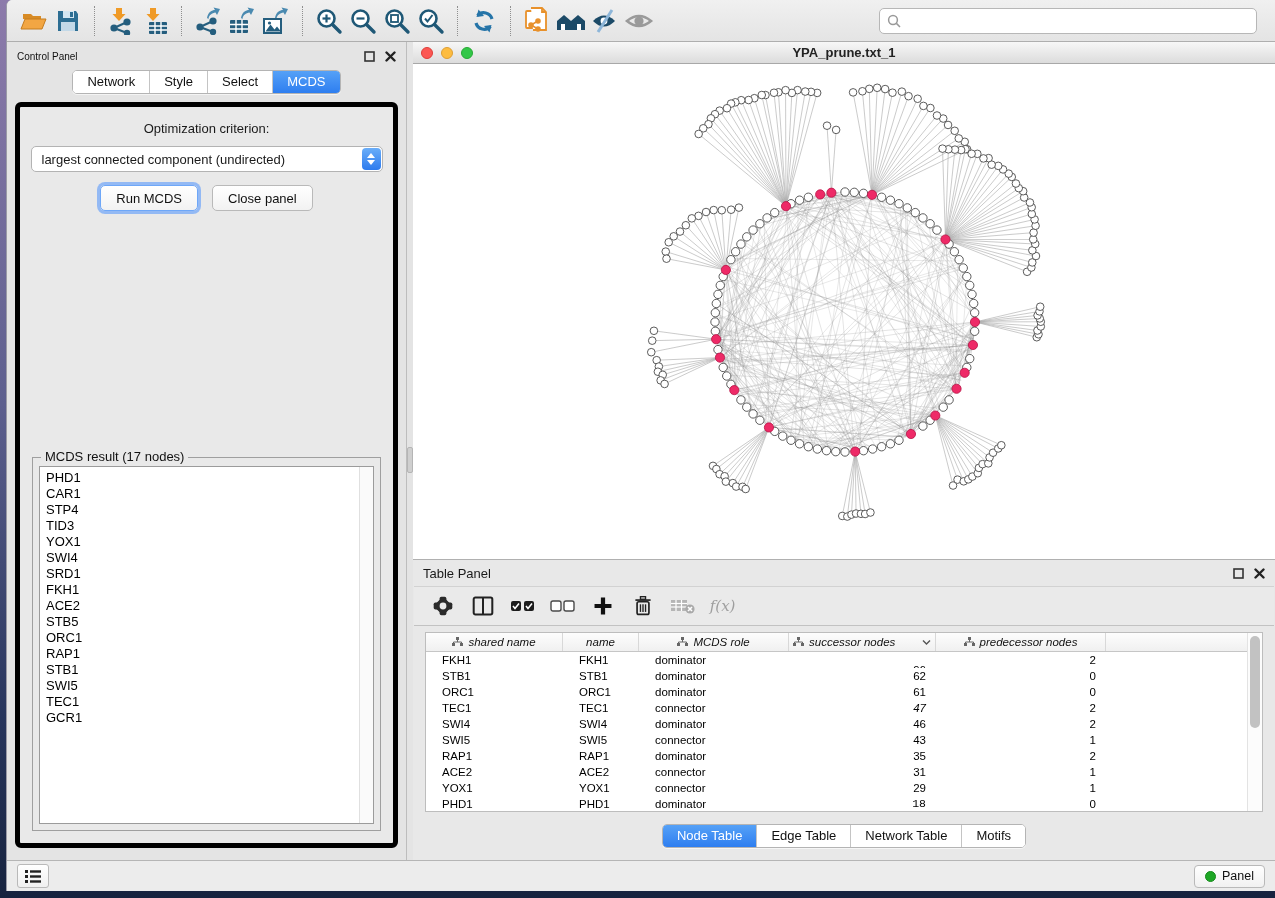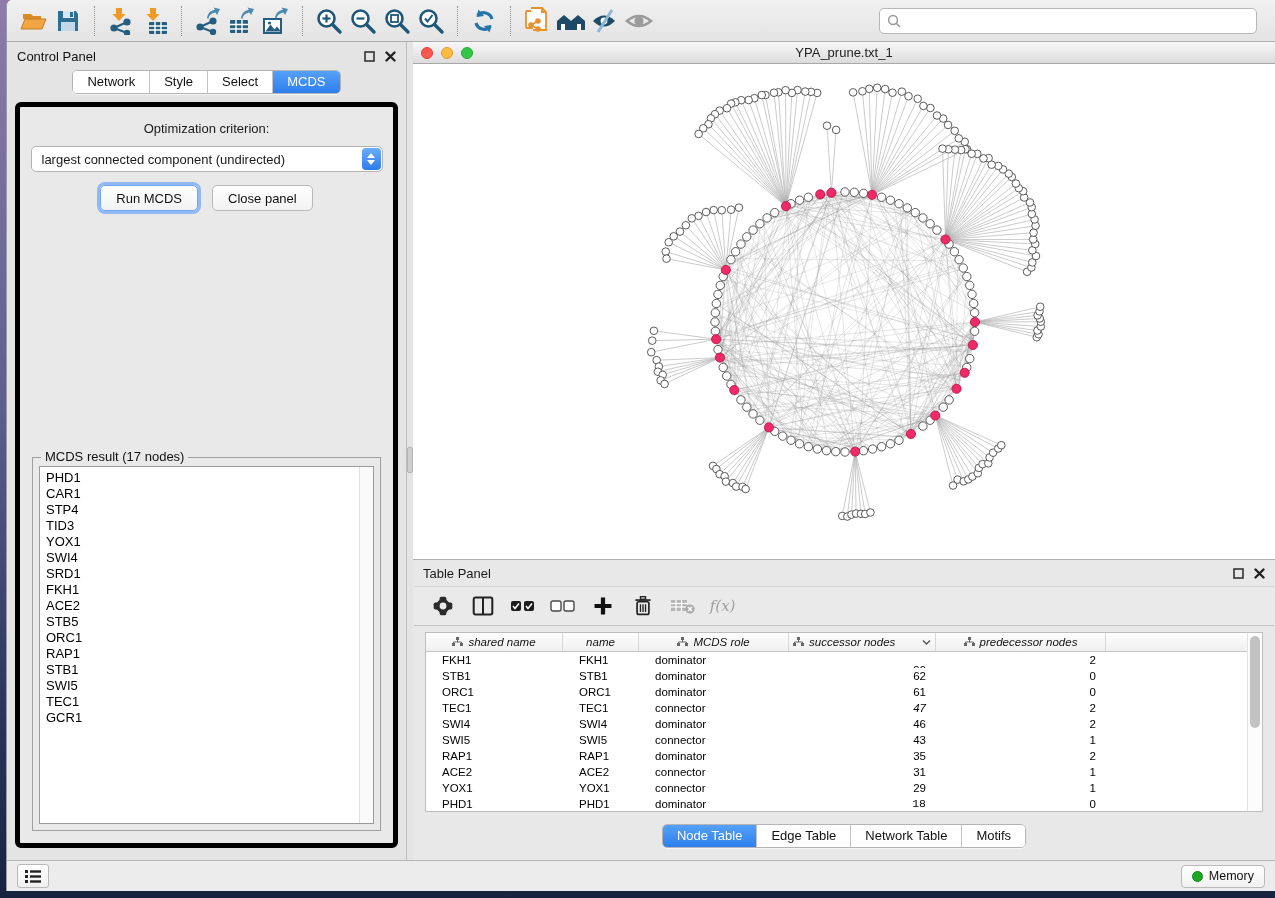--- a/index.html
+++ b/index.html
@@ -29,21 +29,21 @@
     padding:0 7px; margin-right:8px;
   }
   .search-box input{ border:none; outline:none; flex:1; font-size:13px; margin-left:5px;
     font-family:"Liberation Sans",sans-serif; background:transparent;}
   
   .main{ flex:1; display:flex; min-height:0; }
   
   .control-panel{ width:400px; flex:0 0 400px; background:#e4e4e4; display:flex;
     flex-direction:column; border-right:1px solid #bdbdbd;}
   .panel-header{ height:28px; display:flex; align-items:center; padding:0 10px; flex:0 0 auto;}
-  .panel-header .ph-title{ font-size:13px; color:#111;}
+  .panel-header .ph-title{ font-size:10px; color:#111;}
   .ph-icons{ margin-left:auto; display:flex; gap:10px; align-items:center;}
   .ph-icons svg{ display:block; }
   .seg-tabs{ display:flex; justify-content:center; flex:0 0 auto; }
   .seg-group{ display:flex; border:1px solid #b4b4b4; border-radius:5px; overflow:hidden;
     background:#fff; box-shadow:0 1px 0 rgba(255,255,255,.6);}
   .seg{ padding:3px 14px; font-size:13px; background:#fff; border:none;
     border-right:1px solid #c4c4c4; color:#111; height:22px; line-height:16px;}
   .seg:last-child{ border-right:none; }
   .seg.active{ background:linear-gradient(#55a1f7,#2e7ef0); color:#fff; }
   .cp-body{
@@ -84,21 +84,21 @@
     border-bottom:1px solid #b0b0b0;}
   .net-titlebar{ height:22px; background:linear-gradient(#f7f7f7,#dcdcdc);
     border-bottom:1px solid #a8a8a8; display:flex; align-items:center; padding:0 8px;
     position:relative; flex:0 0 auto;}
   .traffic{ display:flex; gap:8px; }
   .tl{ width:12px; height:12px; border-radius:50%; }
   .tl-red{ background:#fc5753; border:1px solid #df3e39;}
   .tl-yellow{ background:#fdbc40; border:1px solid #de9f34;}
   .tl-green{ background:#33c748; border:1px solid #27aa35;}
   .net-title{ position:absolute; left:0; right:0; text-align:center; font-size:13px;
-    font-weight:normal; color:#222; pointer-events:none;}
+    font-weight:bold; color:#222; pointer-events:none;}
   .net-canvas{ flex:1; background:#fff; position:relative; overflow:hidden;}
   .net-canvas svg{ display:block; }
   
   .table-panel{ flex:1; background:#e8e8e8; display:flex; flex-direction:column; min-height:0;}
   .tp-header{ height:26px; display:flex; align-items:center; padding:0 10px; flex:0 0 auto;gap:28px;}
   .tp-toolbar{ height:40px; background:#eaeaea; border-top:1px solid #d2d2d2;
     border-bottom:1px solid #c2c2c2; display:flex; align-items:center; gap:10px;
     padding:0 14px; flex:0 0 auto; margin:0 1px;}
   .tp-tbtn{ width:30px; height:30px; display:flex; align-items:center; justify-content:center;
     background:transparent; border:none;}
@@ -1260,16 +1260,16 @@
         </g>
         <g stroke="#222" stroke-width="2.4">
           <line x1="6" y1="3.5" x2="17" y2="3.5"></line>
             <line x1="6" y1="8.5" x2="17" y2="8.5"></line>
             <line x1="6" y1="13.5" x2="17" y2="13.5"></line>
         </g>
       </svg>
     </button>
     <button class="memory-btn">
       <span class="mem-dot"></span>
-      <span>Memory</span>
+      <span>Panel</span>
     </button>
   </div>
 </div>
 
 </body></html>

